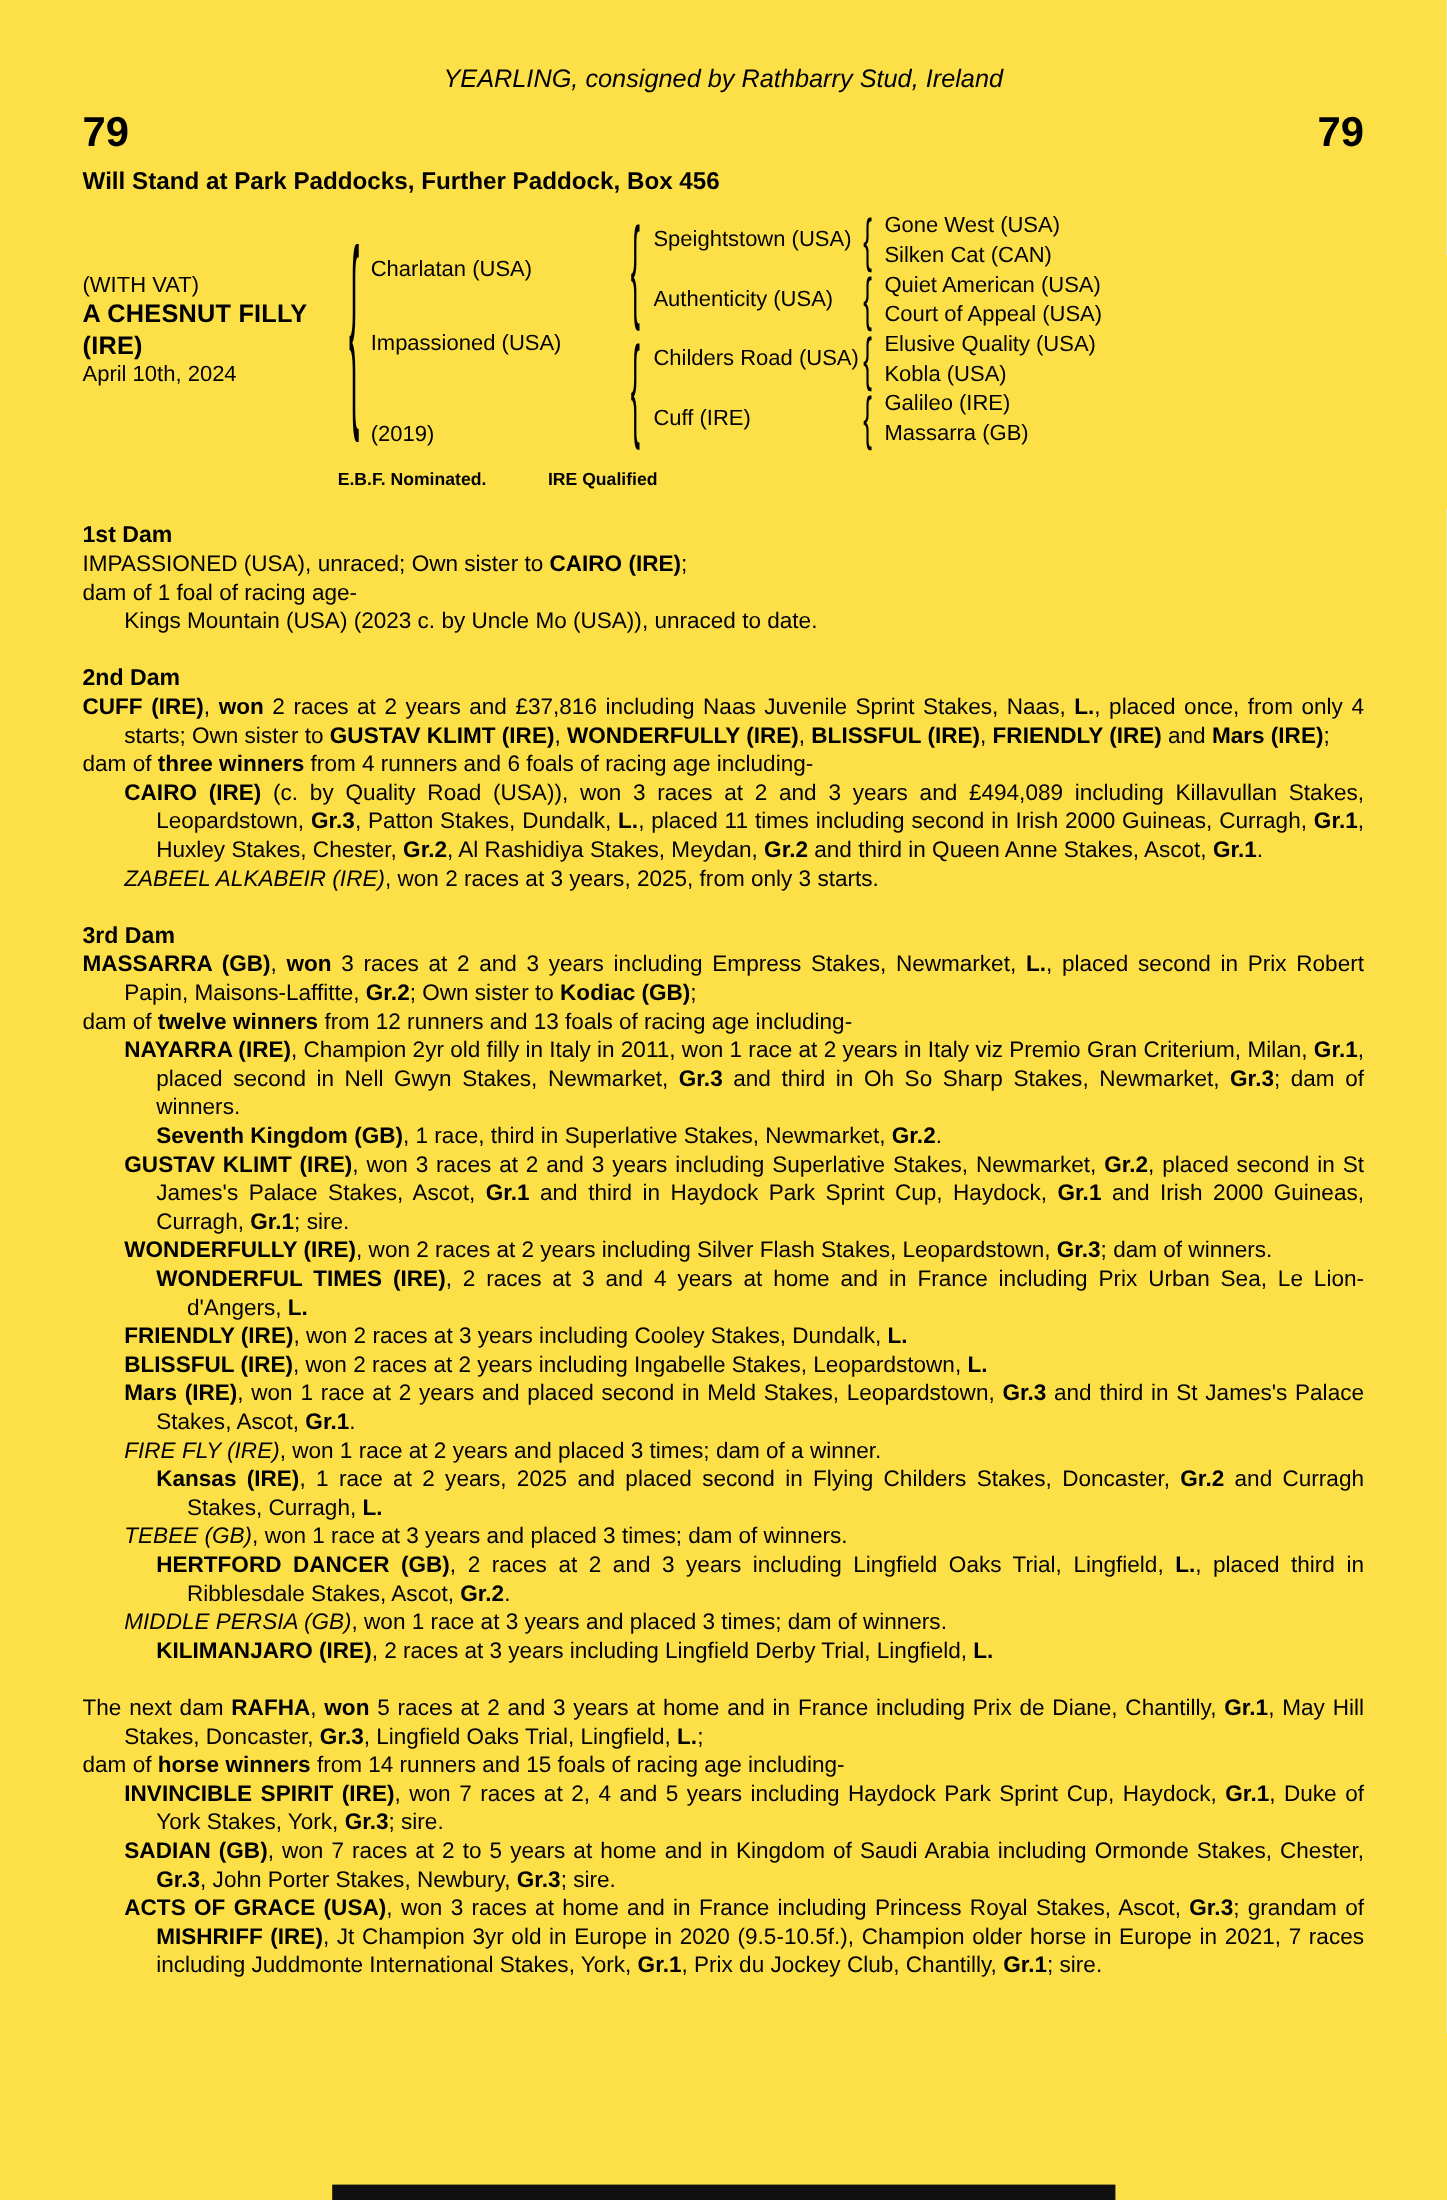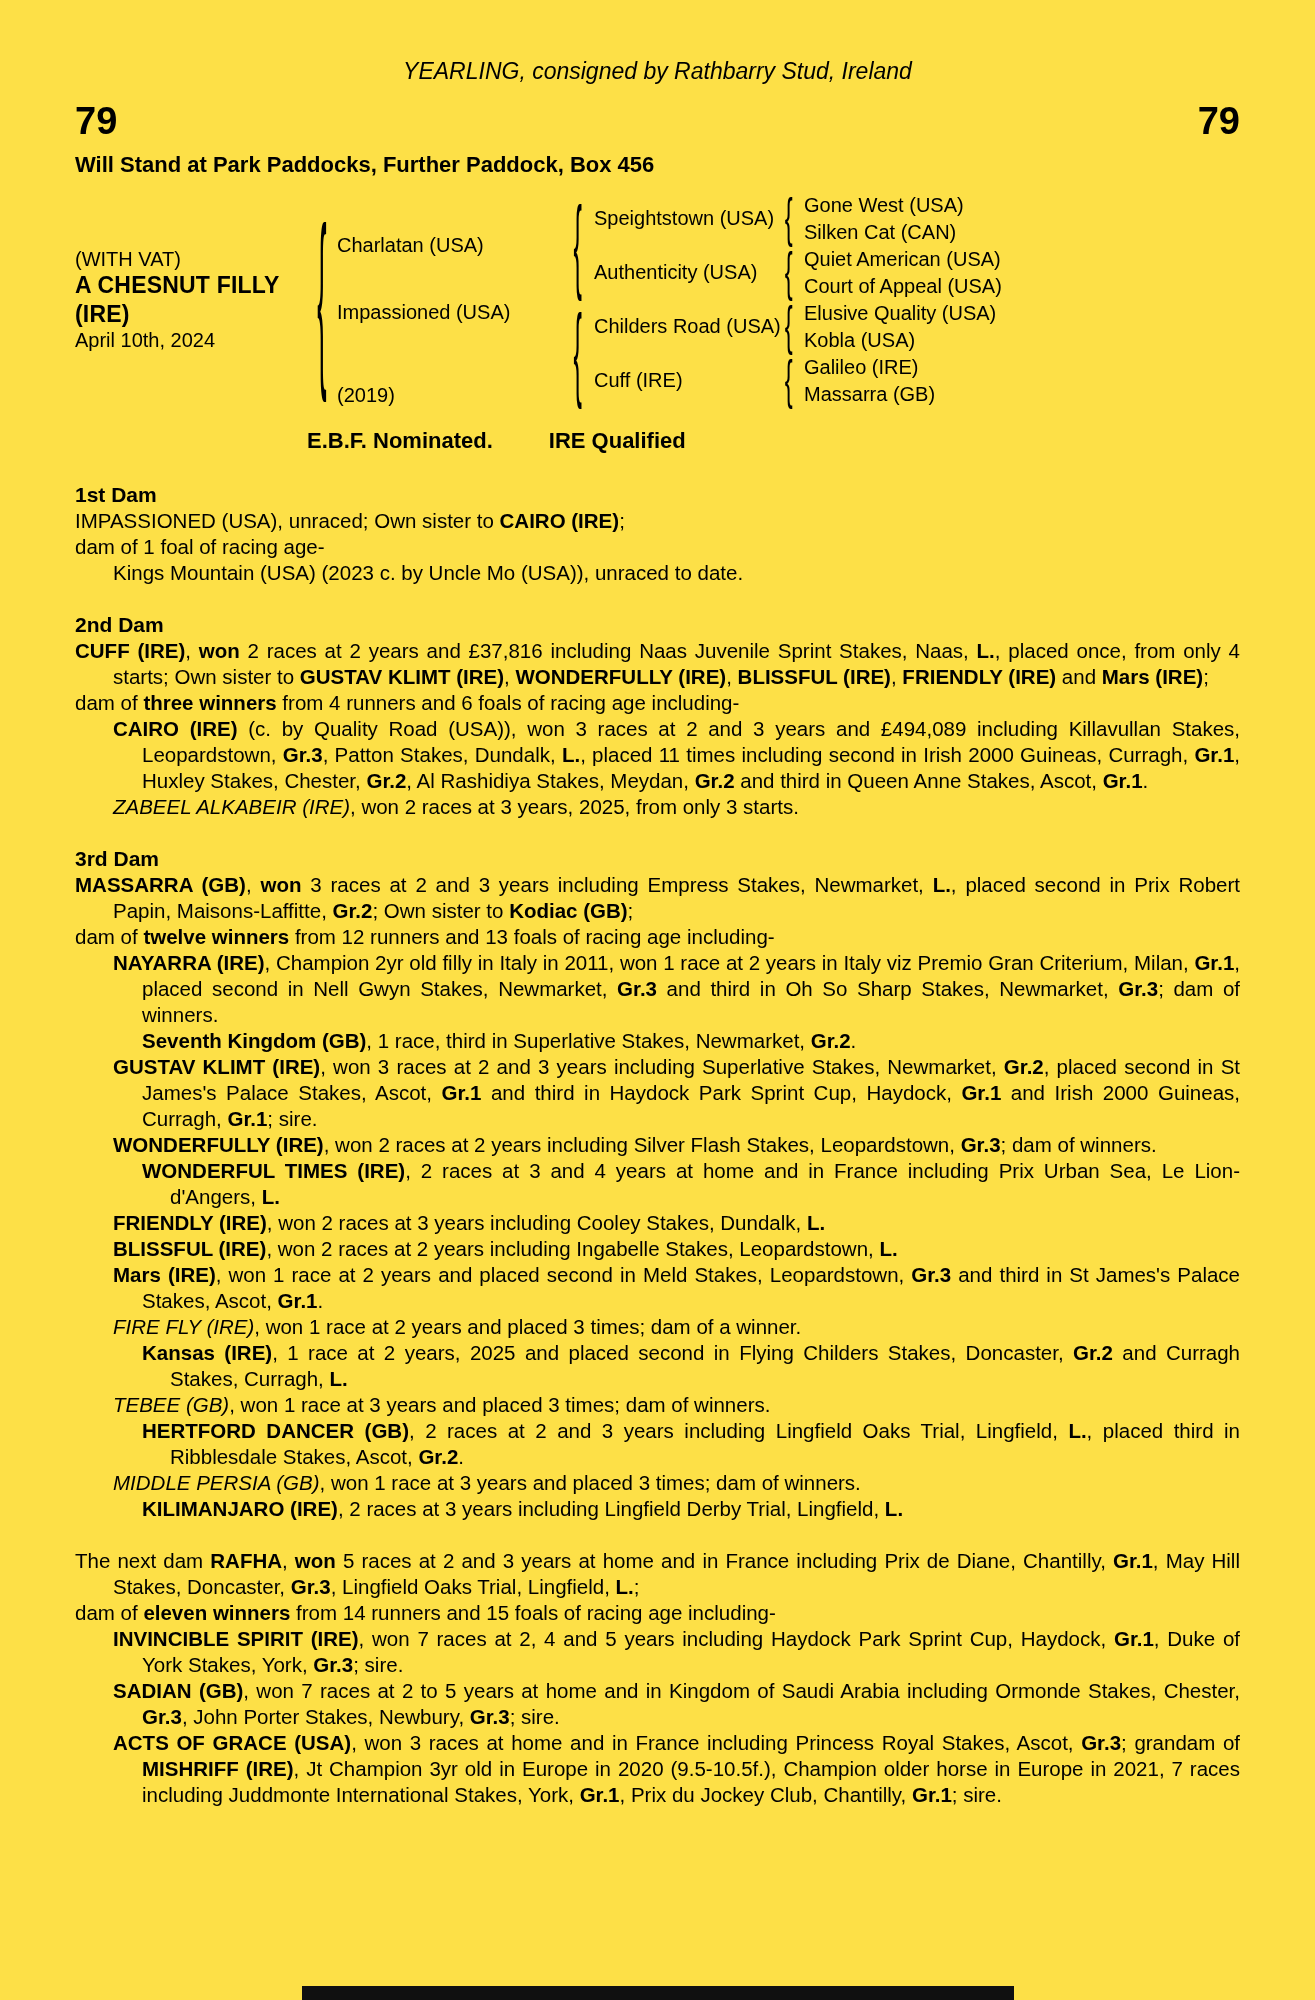--- a/index.html
+++ b/index.html
@@ -24,21 +24,21 @@
   .horse-name { font-weight:bold; font-size:23px; letter-spacing:.2px; }
   .foaled { font-size:20px; }
   .gen1-dam { flex-direction:column; align-items:flex-start; justify-content:space-between; line-height:1.25; }
   .brace { display:flex; align-items:center; justify-content:center; font-size:28px; font-weight:400; }
   .brace > span { display:block; line-height:1; }
   .br-2 > span { transform:scale(.85,1.9); }
   .br-4 > span { transform:scale(.9,3.7); }
   .br-8 > span { transform:scale(1,6.9); }
 
   
-  .qualify-line { display:flex; gap:56px; margin:20px 0 0 232px; font-weight:bold; font-size:22px; }
+  .qualify-line { display:flex; gap:56px; margin:20px 0 0 232px; font-weight:bold; font-size:16px; }
 
   
   .dam-sections { margin-top:28px; font-size:20.5px; line-height:26px; }
   .dam-section { margin-top:26px; }
   .dam-section:first-child { margin-top:0; }
   .dam-heading { font-size:21px; font-weight:bold; line-height:26px; }
   .entry { text-align:justify; }
   .indent-0 { padding-left:38px; text-indent:-38px; }
   .indent-1 { padding-left:67px; text-indent:-29px; }
   .indent-2 { padding-left:95px; text-indent:-28px; }
@@ -174,21 +174,21 @@
         <p class="entry indent-1"><span class="b">Mars (IRE)</span><span>, won 1 race at 2 years and placed second in Meld Stakes, Leopardstown, </span><span class="b">Gr.3</span><span> and third in St James's Palace Stakes, Ascot, </span><span class="b">Gr.1</span><span>.</span></p>
         <p class="entry indent-1"><span class="i">FIRE FLY (IRE)</span><span>, won 1 race at 2 years and placed 3 times; dam of a winner.</span></p>
         <p class="entry indent-2"><span class="b">Kansas (IRE)</span><span>, 1 race at 2 years, 2025 and placed second in Flying Childers Stakes, Doncaster, </span><span class="b">Gr.2</span><span> and Curragh Stakes, Curragh, </span><span class="b">L.</span></p>
         <p class="entry indent-1"><span class="i">TEBEE (GB)</span><span>, won 1 race at 3 years and placed 3 times; dam of winners.</span></p>
         <p class="entry indent-2"><span class="b">HERTFORD DANCER (GB)</span><span>, 2 races at 2 and 3 years including Lingfield Oaks Trial, Lingfield, </span><span class="b">L.</span><span>, placed third in Ribblesdale Stakes, Ascot, </span><span class="b">Gr.2</span><span>.</span></p>
         <p class="entry indent-1"><span class="i">MIDDLE PERSIA (GB)</span><span>, won 1 race at 3 years and placed 3 times; dam of winners.</span></p>
         <p class="entry indent-2"><span class="b">KILIMANJARO (IRE)</span><span>, 2 races at 3 years including Lingfield Derby Trial, Lingfield, </span><span class="b">L.</span></p>
       </section>
       <section class="dam-section">
         <p class="entry indent-0"><span>The next dam </span><span class="b">RAFHA</span><span>, </span><span class="b">won</span><span> 5 races at 2 and 3 years at home and in France including Prix de Diane, Chantilly, </span><span class="b">Gr.1</span><span>, May Hill Stakes, Doncaster, </span><span class="b">Gr.3</span><span>, Lingfield Oaks Trial, Lingfield, </span><span class="b">L.</span><span>;</span></p>
-        <p class="entry indent-0"><span>dam of </span><span class="b">eleven winners</span><span> from 14 runners and 15 foals of racing age including-</span></p>
+        <p class="entry indent-0"><span>dam of </span><span class="b">horse winners</span><span> from 14 runners and 15 foals of racing age including-</span></p>
         <p class="entry indent-1"><span class="b">INVINCIBLE SPIRIT (IRE)</span><span>, won 7 races at 2, 4 and 5 years including Haydock Park Sprint Cup, Haydock, </span><span class="b">Gr.1</span><span>, Duke of York Stakes, York, </span><span class="b">Gr.3</span><span>; sire.</span></p>
         <p class="entry indent-1"><span class="b">SADIAN (GB)</span><span>, won 7 races at 2 to 5 years at home and in Kingdom of Saudi Arabia including Ormonde Stakes, Chester, </span><span class="b">Gr.3</span><span>, John Porter Stakes, Newbury, </span><span class="b">Gr.3</span><span>; sire.</span></p>
         <p class="entry indent-1"><span class="b">ACTS OF GRACE (USA)</span><span>, won 3 races at home and in France including Princess Royal Stakes, Ascot, </span><span class="b">Gr.3</span><span>; grandam of </span><span class="b">MISHRIFF (IRE)</span><span>, Jt Champion 3yr old in Europe in 2020 (9.5-10.5f.), Champion older horse in Europe in 2021, 7 races including Juddmonte International Stakes, York, </span><span class="b">Gr.1</span><span>, Prix du Jockey Club, Chantilly, </span><span class="b">Gr.1</span><span>; sire.</span></p>
       </section>
     </div>
 
   <div class="bottom-bar"></div>
 </div>
 
 </body></html>

